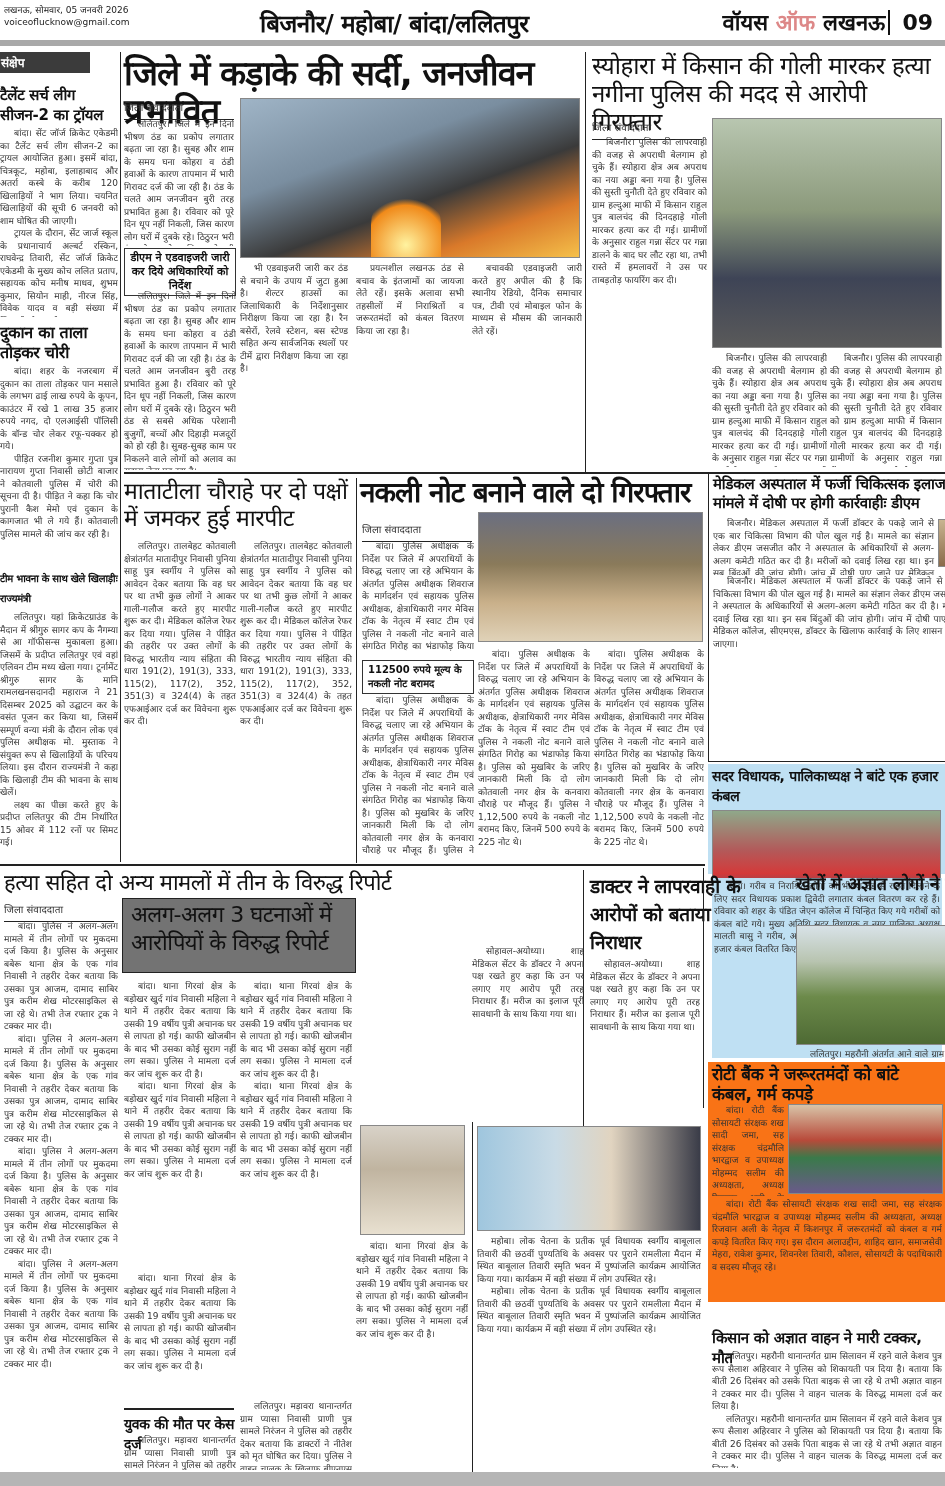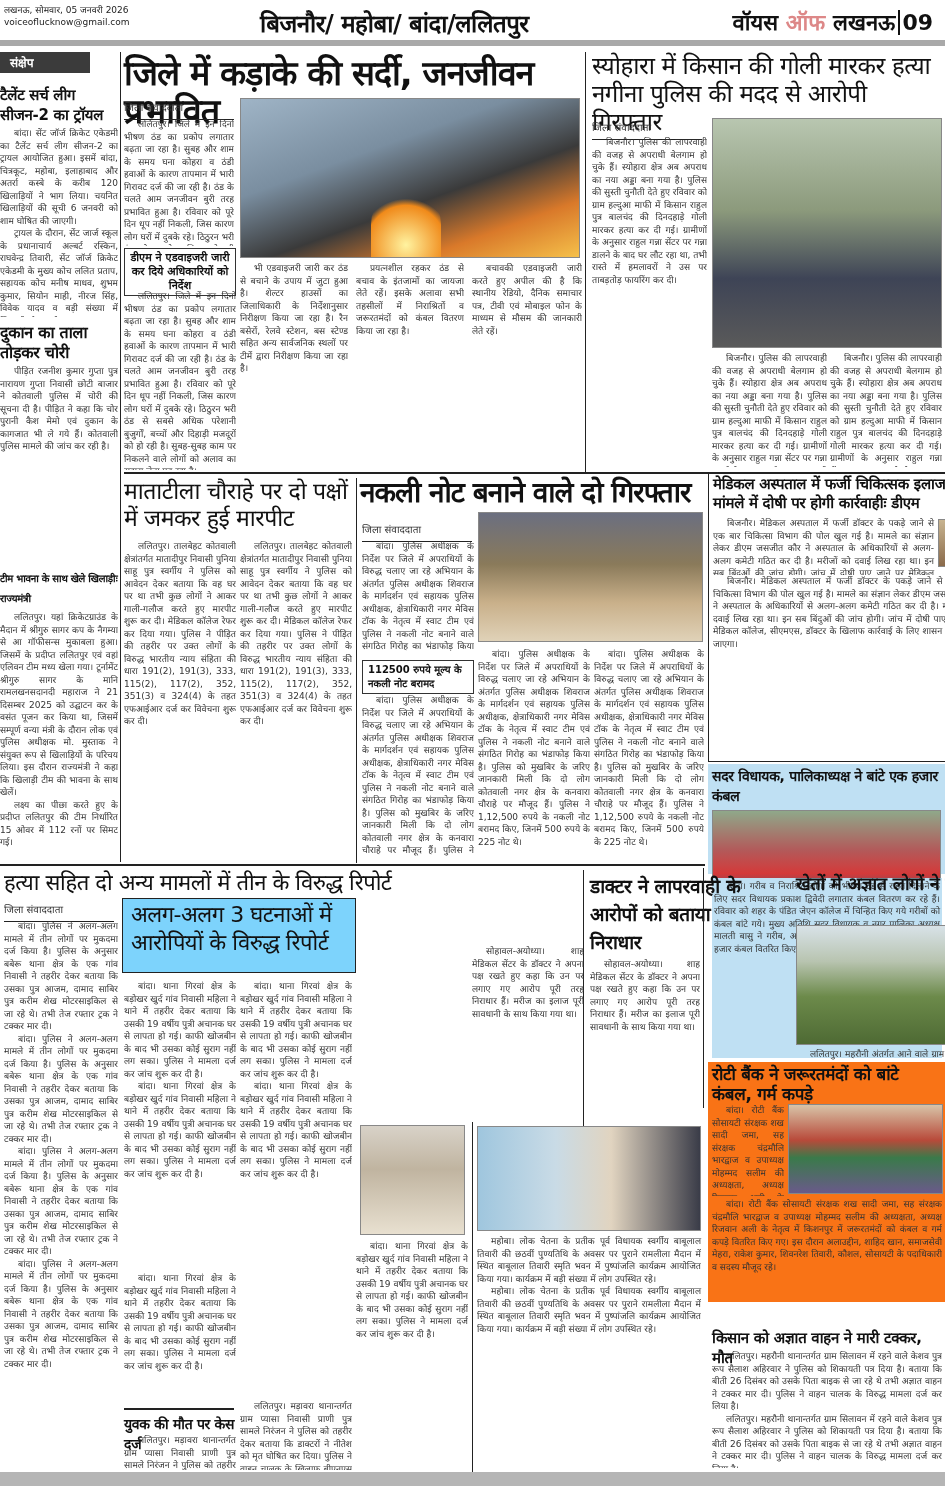--- a/index.html
+++ b/index.html
@@ -12,50 +12,51 @@
   .rule{left:0;top:40px;width:945px;height:6px;background:#a9a9a9}
   .col-rule{background:#222;width:1px}
   .hrule{background:#222;height:2px}
   .text{font-size:9px;line-height:12.5px;color:#333;text-align:justify;overflow:hidden}
   .text p{text-indent:14px}
   .h-xl{font-size:34px;font-weight:bold;line-height:38px;letter-spacing:-1px}
   .h-l{font-size:26px;line-height:30px;letter-spacing:-0.5px}
   .h-m{font-size:18px;line-height:22px;font-weight:bold;letter-spacing:-0.3px}
   .h-s{font-size:15px;line-height:20px;font-weight:bold;letter-spacing:-0.3px}
   .byline{font-size:10px;color:#333;border-bottom:1.5px solid #222;padding-bottom:5px}
-  .tag{background:#3b3b3b;color:#fff;font-size:12px;padding:2px 10px;font-weight:bold}
+  .tag{background:#3b3b3b;color:#fff;font-size:12px;padding:2px 1px;font-weight:bold}
   .photo{overflow:hidden;border:1px solid #888}
   .boxed{border:1.5px solid #222}
   .callout{border:1.5px solid #333;font-size:11px;font-weight:bold;padding:2px 5px;line-height:14px;background:#fff}
   .footer-bar{left:0;top:1472px;width:945px;height:14px;background:#b5b5b5}
 </style>
 </head>
 <body>
 
 <div class="abs masthead-left">
   <div>लखनऊ, सोमवार, 05 जनवरी 2026</div>
   <div>voiceoflucknow@gmail.com</div>
 </div>
 <div class="abs masthead-title">बिजनौर/ महोबा/ बांदा/ललितपुर</div>
 <div class="abs brand">
   <span>वॉयस</span>
   <span class="mid">ऑफ</span>
-  <span>लखनऊ</span><span style="border-left:2px solid #111;margin-left:3px;padding-left:2px">09</span>
+  <span>लखनऊ</span><span style="border-left:2px solid #111;margin-left:3px;padding-left:12px">09</span>
 </div>
 <div class="abs rule"></div>
 
 <div class="abs" style="left:0;top:52px;width:118px">
   <div class="tag" style="width:90px">संक्षेप</div>
   <div class="h-s" style="margin-top:12px;font-size:15px">टैलेंट सर्च लीग सीजन-2 का ट्रॉयल</div>
   <div class="text" style="height:190px;margin-top:2px">
     <p>बांदा। सेंट जॉर्ज क्रिकेट एकेडमी का टैलेंट सर्च लीग सीजन-2 का ट्रायल आयोजित हुआ। इसमें बांदा, चित्रकूट, महोबा, इलाहाबाद और अतर्रा कस्बे के करीब 120 खिलाड़ियों ने भाग लिया। चयनित खिलाड़ियों की सूची 6 जनवरी को शाम घोषित की जाएगी।</p>
     <p>ट्रायल के दौरान, सेंट जार्ज स्कूल के प्रधानाचार्य अल्बर्ट रस्किन, राघवेन्द्र तिवारी, सेंट जॉर्ज क्रिकेट एकेडमी के मुख्य कोच ललित प्रताप, सहायक कोच मनीष माधव, शुभम कुमार, सियोन माही, नीरज सिंह, विवेक यादव व बड़ी संख्या में खिलाड़ी मौजूद रहे।</p>
   </div>
   <div class="h-s" style="margin-top:6px;font-size:16px">दुकान का ताला तोड़कर चोरी</div>
   <div class="text" style="height:200px;margin-top:2px">
+    <p>बांदा। शहर के नजरबाग में दुकान का ताला तोड़कर पान मसाले के लगभग ढाई लाख रुपये के कूपन, काउंटर में रखे 1 लाख 35 हजार रुपये नगद, दो एलआईसी पॉलिसी के बॉन्ड चोर लेकर रफू-चक्कर हो गये।</p>
     <p>पीड़ित रजनीश कुमार गुप्ता पुत्र नारायण गुप्ता निवासी छोटी बाजार ने कोतवाली पुलिस में चोरी की सूचना दी है। पीड़ित ने कहा कि चोर पुरानी कैश मेमो एवं दुकान के कागजात भी ले गये हैं। कोतवाली पुलिस मामले की जांच कर रही है।</p>
   </div>
   <div class="h-s" style="margin-top:4px;font-size:10px">टीम भावना के साथ खेले खिलाड़ीः राज्यमंत्री</div>
   <div class="text" style="height:350px;margin-top:2px">
     <p>ललितपुर। यहां क्रिकेटग्राउंड के मैदान में श्रीगुरु सागर कप के नैगम्या से आ गॉफीसन्स मुकाबला हुआ। जिसमें के प्रदीप्त ललितपुर एवं वहां एलिवन टीम मध्य खेला गया। टूर्नामेंट श्रीगुरु सागर के मानि रामलखनसदानदी महाराज ने 21 दिसम्बर 2025 को उद्घाटन कर के वसंत पूजन कर किया था, जिसमें सम्पूर्ण वन्या मंत्री के दौरान लोक एवं पुलिस अधीक्षक मो. मुस्ताक ने संयुक्त रूप से खिलाड़ियों के परिचय लिया। इस दौरान राज्यमंत्री ने कहा कि खिलाड़ी टीम की भावना के साथ खेलें।</p>
     <p>लक्ष्य का पीछा करते हुए के प्रदीप्त ललितपुर की टीम निर्धारित 15 ओवर में 112 रनों पर सिमट गई।</p>
   </div>
 </div>
 <div class="abs col-rule" style="left:120px;top:52px;height:810px"></div>
 
@@ -68,21 +69,21 @@
   <div style="position:absolute;left:130px;top:90px;width:70px;height:70px;border-radius:50% 50% 0 0;background:radial-gradient(circle at 50% 80%,#fff3a0,#f08a1a 60%,transparent 70%)"></div>
 </div>
 <div class="abs callout" style="left:124px;top:248px;width:112px;text-align:center">डीएम ने एडवाइजरी जारी कर दिये अधिकारियों को निर्देश</div>
 <div class="abs text" style="left:124px;top:290px;width:112px;height:180px">
     <p>ललितपुर। जिले में इन दिनों भीषण ठंड का प्रकोप लगातार बढ़ता जा रहा है। सुबह और शाम के समय घना कोहरा व ठंडी हवाओं के कारण तापमान में भारी गिरावट दर्ज की जा रही है। ठंड के चलते आम जनजीवन बुरी तरह प्रभावित हुआ है। रविवार को पूरे दिन धूप नहीं निकली, जिस कारण लोग घरों में दुबके रहे। ठिठुरन भरी ठंड से सबसे अधिक परेशानी बुजुर्गों, बच्चों और दिहाड़ी मजदूरों को हो रही है। सुबह-सुबह काम पर निकलने वाले लोगों को अलाव का सहारा लेना पड़ रहा है।</p>
   </div>
 <div class="abs text" style="left:240px;top:262px;width:108px;height:208px">
     <p>भी एडवाइजरी जारी कर ठंड से बचाने के उपाय में जुटा हुआ है। शेल्टर हाउसों का जिलाधिकारी के निर्देशानुसार निरीक्षण किया जा रहा है। रैन बसेरों, रेलवे स्टेशन, बस स्टेण्ड सहित अन्य सार्वजनिक स्थलों पर टीमें द्वारा निरीक्षण किया जा रहा है।</p>
   </div>
 <div class="abs text" style="left:356px;top:262px;width:108px;height:208px">
-    <p>प्रयत्नशील रहकर ठंड से बचाव के इंतजामों का जायजा लेते रहें। इसके अलावा सभी तहसीलों में निराश्रितों व जरूरतमंदों को कंबल वितरण किया जा रहा है।</p>
+    <p>प्रयत्नशील लखनऊ ठंड से बचाव के इंतजामों का जायजा लेते रहें। इसके अलावा सभी तहसीलों में निराश्रितों व जरूरतमंदों को कंबल वितरण किया जा रहा है।</p>
   </div>
 <div class="abs text" style="left:472px;top:262px;width:110px;height:208px">
     <p>बचावकी एडवाइजरी जारी करते हुए अपील की है कि स्थानीय रेडियो, दैनिक समाचार पत्र, टीवी एवं मोबाइल फोन के माध्यम से मौसम की जानकारी लेते रहें।</p>
   </div>
 
 <div class="abs col-rule" style="left:585px;top:52px;height:420px"></div>
 
 <div class="abs h-l" style="left:592px;top:52px;width:350px;font-size:24px;line-height:28px">स्योहारा में किसान की गोली मारकर हत्या नगीना पुलिस की मदद से आरोपी गिरफ्तार</div>
 <div class="abs byline" style="left:592px;top:120px;width:110px">जिला संवाददाता</div>
 <div class="abs text" style="left:592px;top:136px;width:115px;height:330px">
@@ -148,21 +149,21 @@
 
 <div class="abs h-l" style="left:4px;top:870px;width:580px;font-size:22px;line-height:26px">हत्या सहित दो अन्य मामलों में तीन के विरुद्ध रिपोर्ट</div>
 <div class="abs byline" style="left:4px;top:902px;width:110px">जिला संवाददाता</div>
 <div class="abs text" style="left:4px;top:920px;width:114px;height:548px">
     <p>बांदा। पुलिस ने अलग-अलग मामले में तीन लोगों पर मुकदमा दर्ज किया है। पुलिस के अनुसार बबेरू थाना क्षेत्र के एक गांव निवासी ने तहरीर देकर बताया कि उसका पुत्र आजम, दामाद साबिर पुत्र करीम शेख मोटरसाइकिल से जा रहे थे। तभी तेज रफ्तार ट्रक ने टक्कर मार दी।</p>
     <p>बांदा। पुलिस ने अलग-अलग मामले में तीन लोगों पर मुकदमा दर्ज किया है। पुलिस के अनुसार बबेरू थाना क्षेत्र के एक गांव निवासी ने तहरीर देकर बताया कि उसका पुत्र आजम, दामाद साबिर पुत्र करीम शेख मोटरसाइकिल से जा रहे थे। तभी तेज रफ्तार ट्रक ने टक्कर मार दी।</p>
     <p>बांदा। पुलिस ने अलग-अलग मामले में तीन लोगों पर मुकदमा दर्ज किया है। पुलिस के अनुसार बबेरू थाना क्षेत्र के एक गांव निवासी ने तहरीर देकर बताया कि उसका पुत्र आजम, दामाद साबिर पुत्र करीम शेख मोटरसाइकिल से जा रहे थे। तभी तेज रफ्तार ट्रक ने टक्कर मार दी।</p>
     <p>बांदा। पुलिस ने अलग-अलग मामले में तीन लोगों पर मुकदमा दर्ज किया है। पुलिस के अनुसार बबेरू थाना क्षेत्र के एक गांव निवासी ने तहरीर देकर बताया कि उसका पुत्र आजम, दामाद साबिर पुत्र करीम शेख मोटरसाइकिल से जा रहे थे। तभी तेज रफ्तार ट्रक ने टक्कर मार दी।</p>
   </div>
 
-<div class="abs boxed" style="left:122px;top:898px;width:234px;height:75px;background:#7dd3fc">
+<div class="abs boxed" style="left:122px;top:898px;width:234px;height:75px;background:#737373">
   <div class="h-l" style="padding:2px 8px;font-size:22px;line-height:28px">अलग-अलग 3 घटनाओं में आरोपियों के विरुद्ध रिपोर्ट</div>
 </div>
 <div class="abs text" style="left:124px;top:980px;width:112px;height:290px">
     <p>बांदा। थाना गिरवां क्षेत्र के बड़ोखर खुर्द गांव निवासी महिला ने थाने में तहरीर देकर बताया कि उसकी 19 वर्षीय पुत्री अचानक घर से लापता हो गई। काफी खोजबीन के बाद भी उसका कोई सुराग नहीं लग सका। पुलिस ने मामला दर्ज कर जांच शुरू कर दी है।</p>
     <p>बांदा। थाना गिरवां क्षेत्र के बड़ोखर खुर्द गांव निवासी महिला ने थाने में तहरीर देकर बताया कि उसकी 19 वर्षीय पुत्री अचानक घर से लापता हो गई। काफी खोजबीन के बाद भी उसका कोई सुराग नहीं लग सका। पुलिस ने मामला दर्ज कर जांच शुरू कर दी है।</p>
   </div>
 <div class="abs text" style="left:240px;top:980px;width:112px;height:290px">
     <p>बांदा। थाना गिरवां क्षेत्र के बड़ोखर खुर्द गांव निवासी महिला ने थाने में तहरीर देकर बताया कि उसकी 19 वर्षीय पुत्री अचानक घर से लापता हो गई। काफी खोजबीन के बाद भी उसका कोई सुराग नहीं लग सका। पुलिस ने मामला दर्ज कर जांच शुरू कर दी है।</p>
     <p>बांदा। थाना गिरवां क्षेत्र के बड़ोखर खुर्द गांव निवासी महिला ने थाने में तहरीर देकर बताया कि उसकी 19 वर्षीय पुत्री अचानक घर से लापता हो गई। काफी खोजबीन के बाद भी उसका कोई सुराग नहीं लग सका। पुलिस ने मामला दर्ज कर जांच शुरू कर दी है।</p>
   </div>

